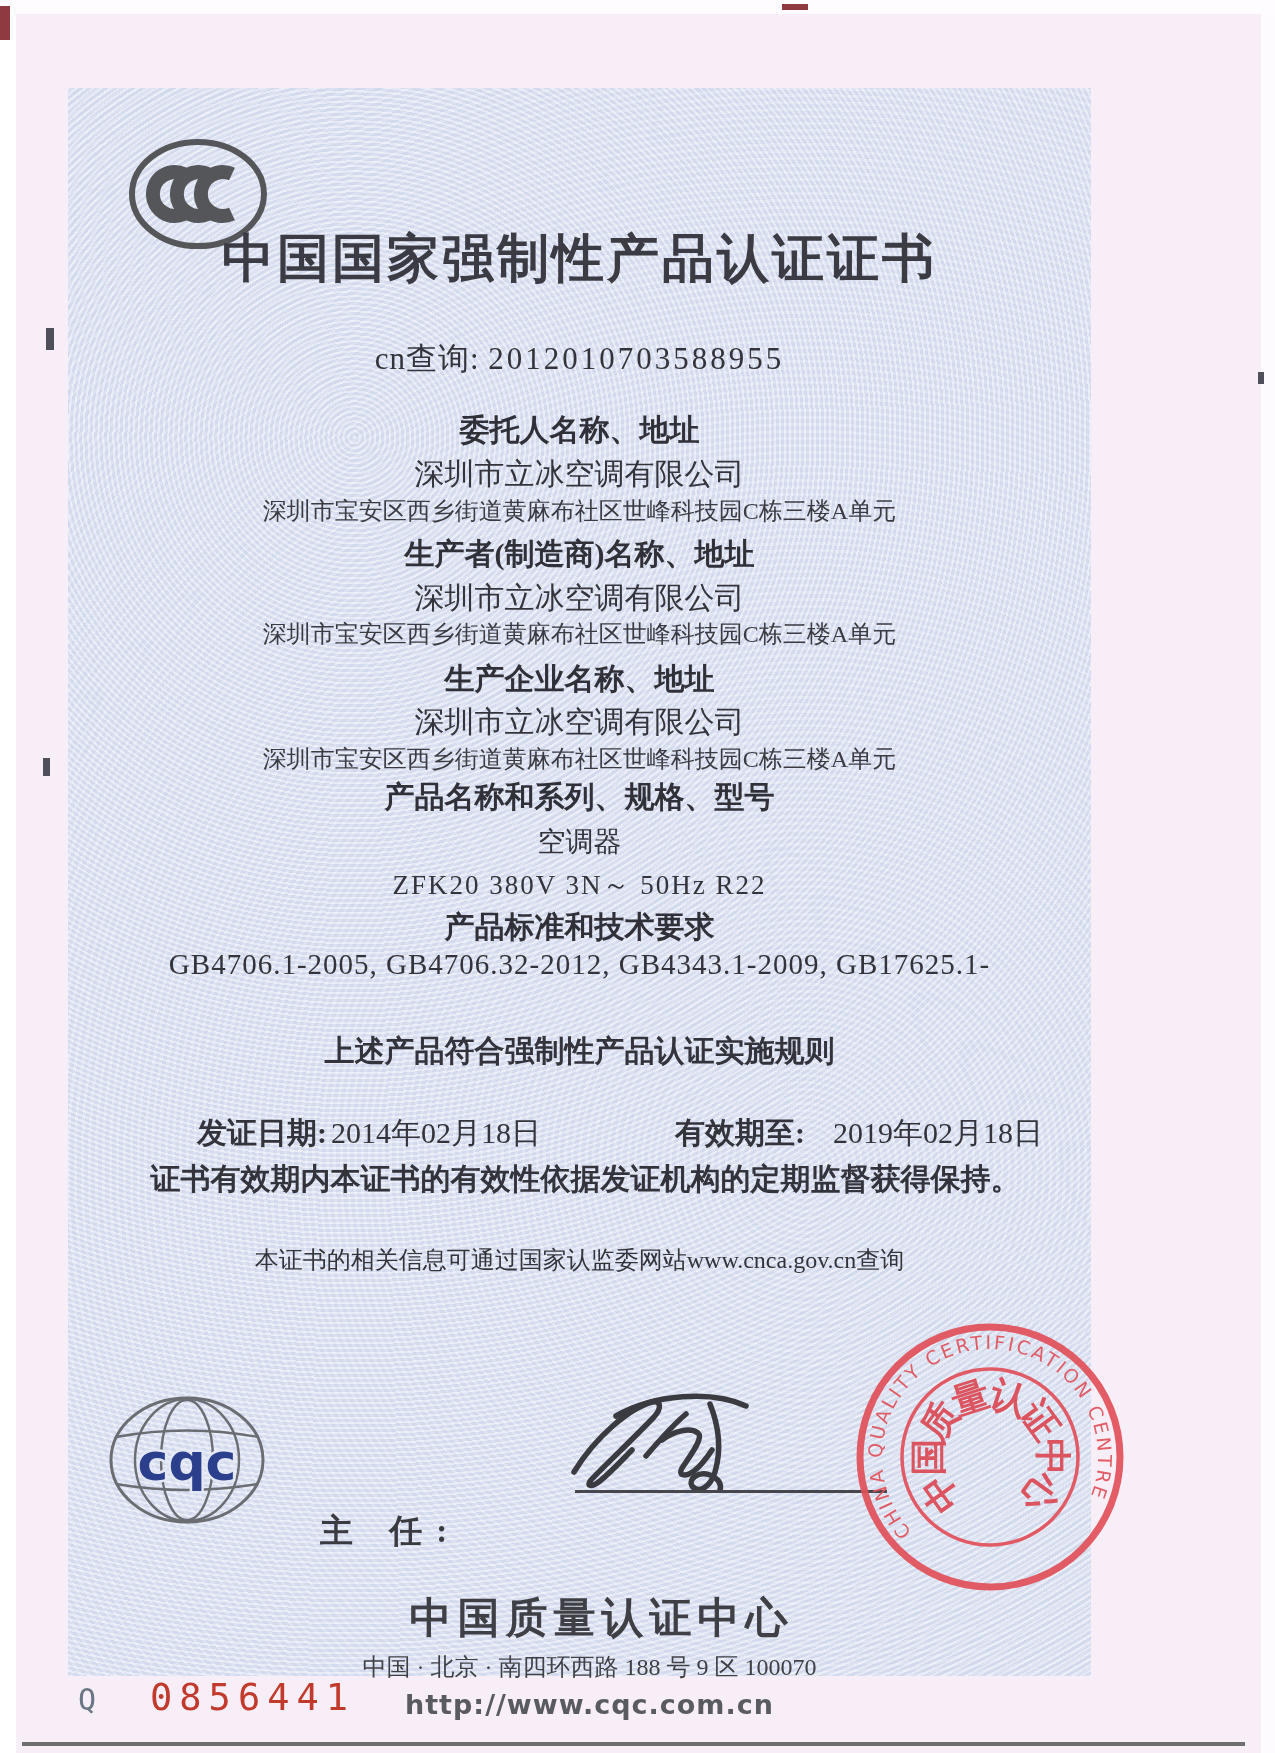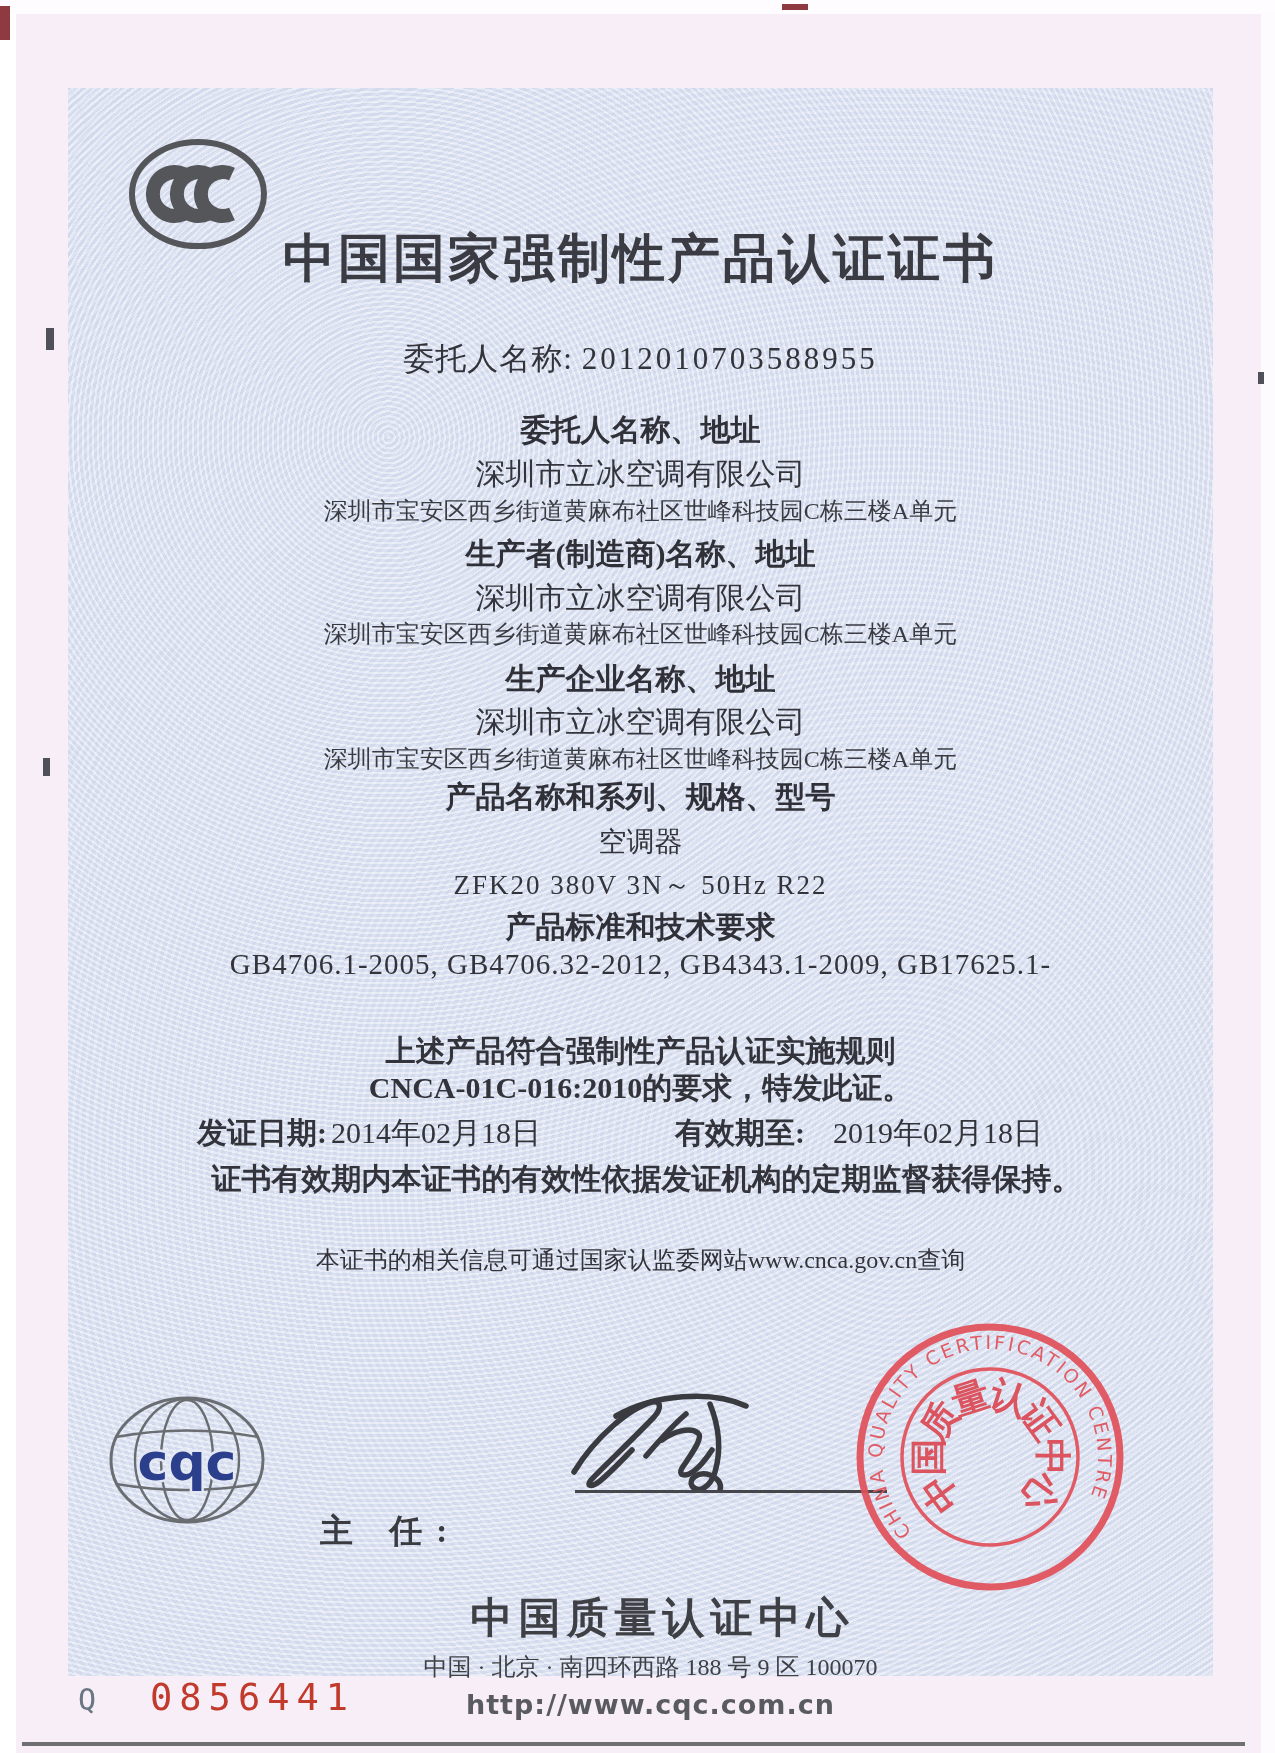--- a/index.html
+++ b/index.html
@@ -10,21 +10,21 @@
     color:#33343b;
   }
   .scan-edge-left{position:absolute;left:0;top:0;width:16px;height:1753px;background:#ffffff;}
   .scan-edge-right{position:absolute;right:0;top:0;width:14px;height:1753px;background:#fdfbfd;}
   .scan-edge-top{position:absolute;left:0;top:0;width:1275px;height:14px;background:#fefcfe;}
   .scan-bottom-line{position:absolute;left:22px;right:30px;top:1742px;height:4px;background:#6f6f72;}
   .scan-mark{position:absolute;background:#50505a;}
   .scan-mark.red{background:#8e3a40;}
 
   .panel{
-    position:absolute;left:68px;top:88px;width:1145px;height:1588px;
+    position:absolute;left:68px;top:88px;width:1023px;height:1588px;
     background-color:#dde3f1;
     background-image:
       repeating-radial-gradient(circle at 28% 22%, rgba(255,255,255,.35) 0 2px, rgba(132,150,205,.07) 2px 5px),
       repeating-radial-gradient(circle at 72% 68%, rgba(255,255,255,.18) 0 3px, rgba(132,150,205,.05) 3px 7px);
   }
   .row{position:absolute;left:0;right:0;text-align:center;white-space:nowrap;}
 
   .title{font-size:52px;font-weight:bold;letter-spacing:3px;color:#3b3c43;}
   .certno{font-size:31px;letter-spacing:1px;}
   .certno .num{letter-spacing:3px;}
@@ -75,21 +75,21 @@
   <svg class="ccc-svg" width="160" height="126" viewBox="0 0 160 126">
     <ellipse cx="80" cy="62" rx="66" ry="52" fill="none" stroke="#55565a" stroke-width="6"></ellipse>
     <path d="M 66,42 A 22,22 0 1 0 66,82" fill="none" stroke="#55565a" stroke-width="14"></path>
     <path d="M 90,42 A 22,22 0 1 0 90,82" fill="none" stroke="#55565a" stroke-width="14"></path>
     <path d="M 114,42 A 22,22 0 1 0 114,82" fill="none" stroke="#55565a" stroke-width="14"></path>
   </svg>
 
   <div class="row title" style="top:136px;">中国国家强制性产品认证证书</div>
 
   <div class="row certno" style="top:250px;">
-    <span>委托人名称:</span>
+    <span>cn查询:</span>
     <span class="num">2012010703588955</span>
   </div>
 
   <div class="row heading" style="top:322px;">委托人名称、地址</div>
   <div class="row company" style="top:366px;">深圳市立冰空调有限公司</div>
   <div class="row address" style="top:407px;">深圳市宝安区西乡街道黄麻布社区世峰科技园C栋三楼A单元</div>
 
   <div class="row heading" style="top:446px;">生产者(制造商)名称、地址</div>
   <div class="row company" style="top:490px;">深圳市立冰空调有限公司</div>
   <div class="row address" style="top:530px;">深圳市宝安区西乡街道黄麻布社区世峰科技园C栋三楼A单元</div>
@@ -99,21 +99,20 @@
   <div class="row address" style="top:655px;">深圳市宝安区西乡街道黄麻布社区世峰科技园C栋三楼A单元</div>
 
   <div class="row heading" style="top:689px;">产品名称和系列、规格、型号</div>
   <div class="row product-name" style="top:735px;">空调器</div>
   <div class="row model" style="top:779px;">ZFK20 380V 3N～ 50Hz R22</div>
 
   <div class="row heading" style="top:819px;">产品标准和技术要求</div>
   <div class="row gbline" style="top:860px;">GB4706.1-2005, GB4706.32-2012, GB4343.1-2009, GB17625.1-</div>
 
   <div class="row stline" style="top:943px;">上述产品符合强制性产品认证实施规则</div>
-  <div class="row stline" style="top:980px;">CNCA-01C-016:2010的要求，特发此证。</div>
 
   <div style="position:absolute;top:1025px;left:0;right:0;">
     <span class="dates" style="position:absolute;left:129px;">
       <span class="dates-label" style="font-size:30px;">发证日期:</span>
       <span style="font-size:30px;">2014年02月18日</span>
     </span>
     <span class="dates" style="position:absolute;left:607px;">
       <span class="dates-label" style="font-size:30px;">有效期至:</span>
       <span style="font-size:30px;margin-left:24px;">2019年02月18日</span>
     </span>

